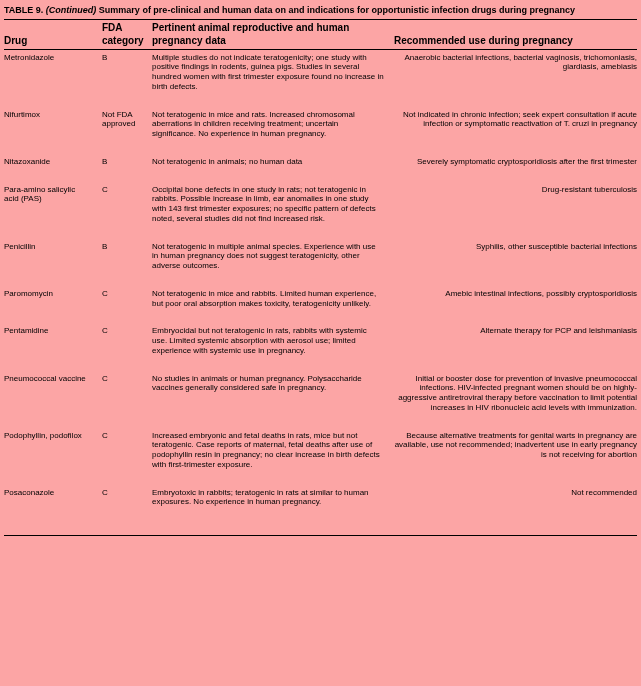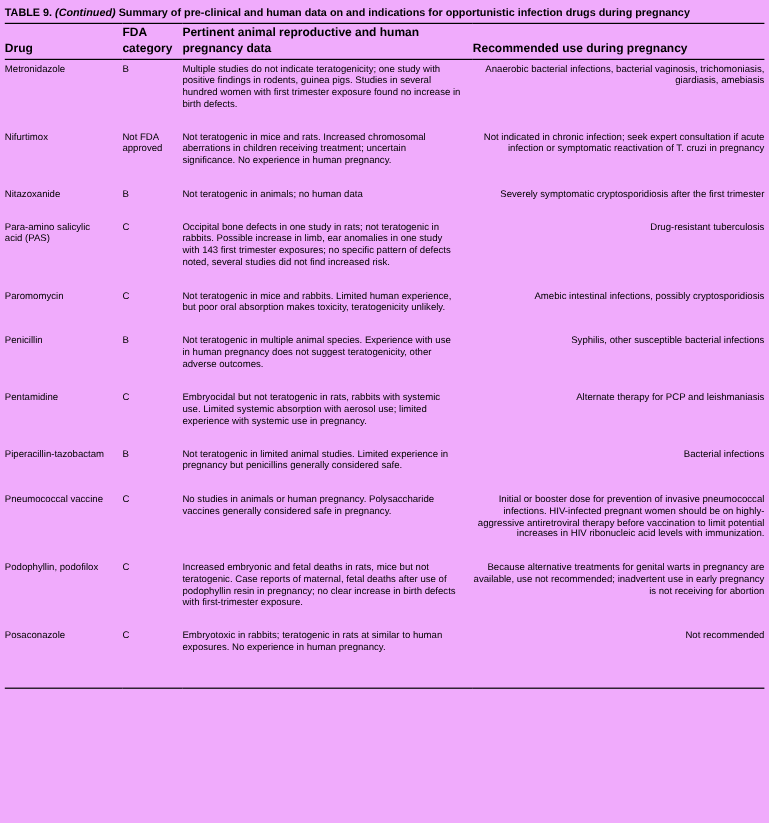--- a/index.html
+++ b/index.html
@@ -7,21 +7,21 @@
     padding: 0;
     background: #ffffff;
     font-family: "Liberation Sans", sans-serif;
     color: #000000;
   }
   .page {
     width: 641px;
     min-height: 686px;
     box-sizing: border-box;
     padding: 5px 4px 2px 4px;
-    background: #f0abfc;
+    background: #fca5a5;
   }
   .table-title {
     font-size: 9px;
     font-weight: bold;
     line-height: 1.15;
     padding-bottom: 4px;
     white-space: nowrap;
   }
   .table-title .continued {
     font-style: italic;
@@ -103,42 +103,36 @@
           <td>Not teratogenic in animals; no human data</td>
           <td>Severely symptomatic cryptosporidiosis after the first trimester</td>
         </tr>
         <tr>
           <td>Para-amino salicylic acid (PAS)</td>
           <td>C</td>
           <td>Occipital bone defects in one study in rats; not teratogenic in rabbits. Possible increase in limb, ear anomalies in one study with 143 first trimester exposures; no specific pattern of defects noted, several studies did not find increased risk.</td>
           <td>Drug-resistant tuberculosis</td>
         </tr>
         <tr>
+          <td>Penicillin</td>
+          <td>B</td>
+          <td>Not teratogenic in multiple animal species. Experience with use in human pregnancy does not suggest teratogenicity, other adverse outcomes.</td>
+          <td>Syphilis, other susceptible bacterial infections</td>
+        </tr>
+        <tr>
           <td>Paromomycin</td>
           <td>C</td>
           <td>Not teratogenic in mice and rabbits. Limited human experience, but poor oral absorption makes toxicity, teratogenicity unlikely.</td>
           <td>Amebic intestinal infections, possibly cryptosporidiosis</td>
         </tr>
         <tr>
-          <td>Penicillin</td>
-          <td>B</td>
-          <td>Not teratogenic in multiple animal species. Experience with use in human pregnancy does not suggest teratogenicity, other adverse outcomes.</td>
-          <td>Syphilis, other susceptible bacterial infections</td>
-        </tr>
-        <tr>
           <td>Pentamidine</td>
           <td>C</td>
           <td>Embryocidal but not teratogenic in rats, rabbits with systemic use. Limited systemic absorption with aerosol use; limited experience with systemic use in pregnancy.</td>
           <td>Alternate therapy for PCP and leishmaniasis</td>
-        </tr>
-        <tr>
-          <td>Piperacillin-tazobactam</td>
-          <td>B</td>
-          <td>Not teratogenic in limited animal studies. Limited experience in pregnancy but penicillins generally considered safe.</td>
-          <td>Bacterial infections</td>
         </tr>
         <tr>
           <td>Pneumococcal vaccine</td>
           <td>C</td>
           <td>No studies in animals or human pregnancy. Polysaccharide vaccines generally considered safe in pregnancy.</td>
           <td>Initial or booster dose for prevention of invasive pneumococcal infections. HIV-infected pregnant women should be on highly-aggressive antiretroviral therapy before vaccination to limit potential increases in HIV ribonucleic acid levels with immunization.</td>
         </tr>
         <tr>
           <td>Podophyllin, podofilox</td>
           <td>C</td>

